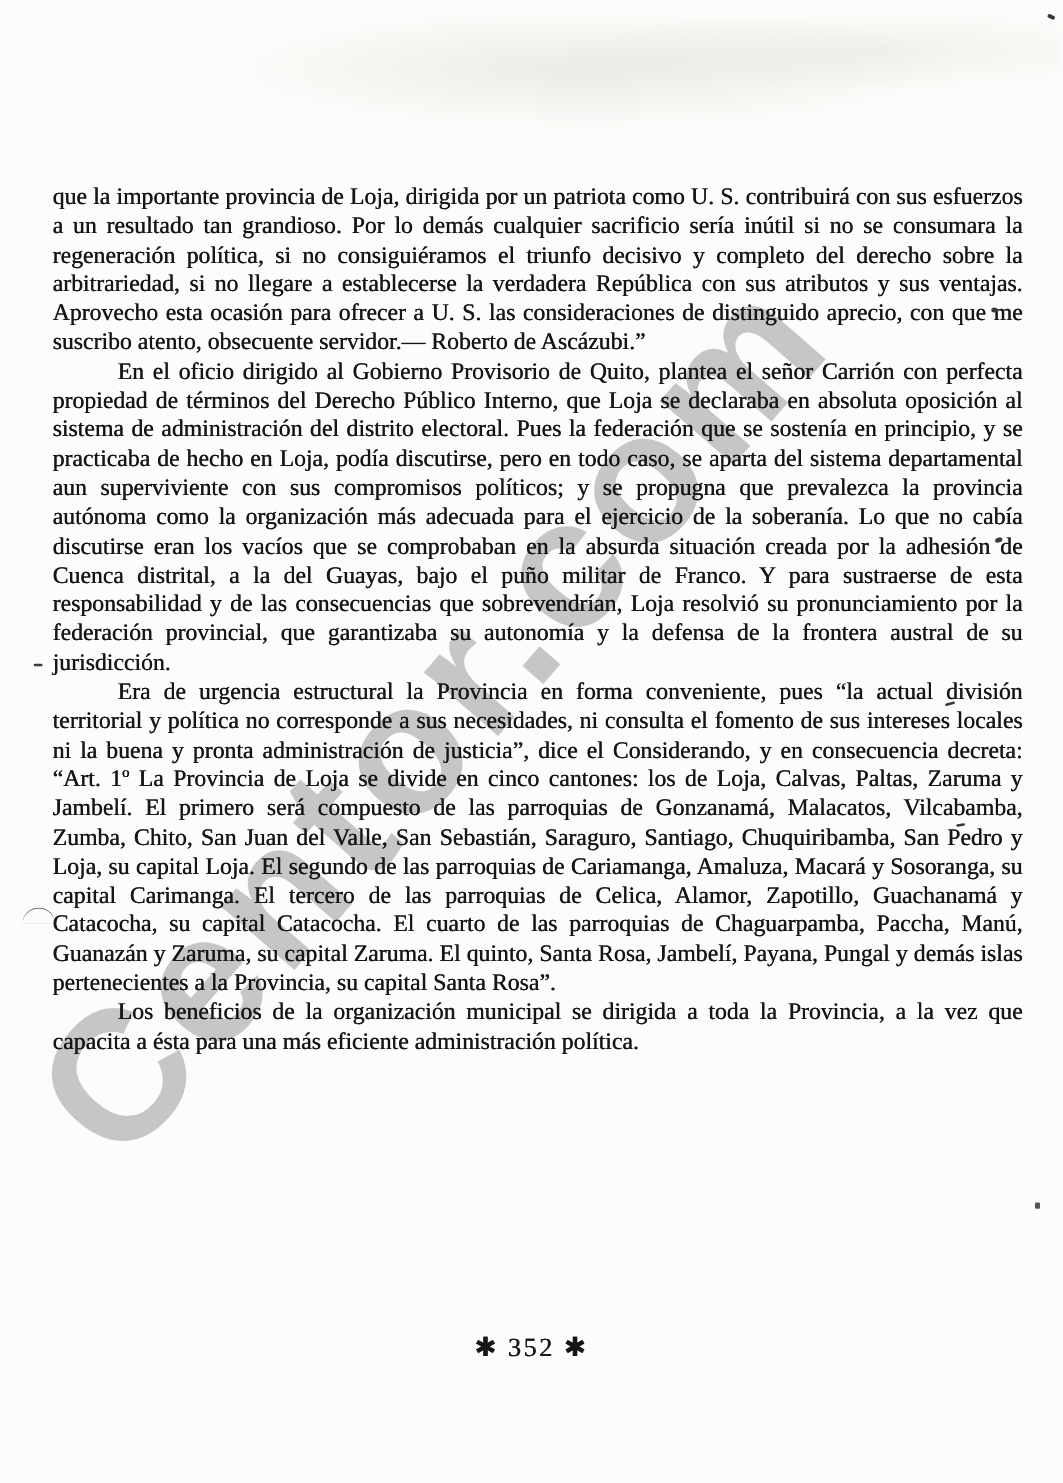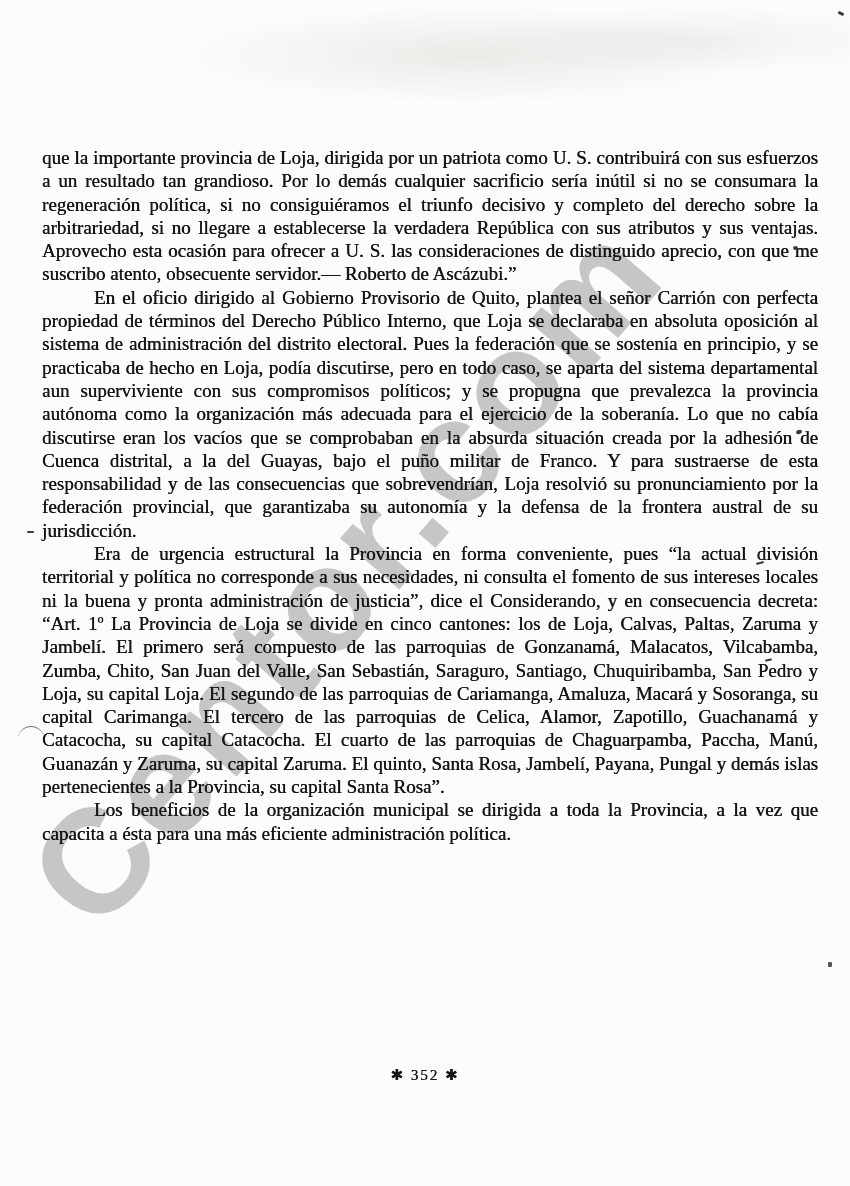--- a/index.html
+++ b/index.html
@@ -50,21 +50,21 @@
   }
   #text-block p { margin: 0; }
   #text-block p.indent { text-indent: 52px; }
   #page-number {
     position: absolute;
     z-index: 2;
     left: 0;
     top: 1066px;
     width: 850px;
     text-align: center;
-    font-size: 15px;
+    font-size: 21px;
     letter-spacing: 2px;
     color: #161616;
     text-shadow: 0.35px 0 0 currentColor;
   }
   
   .speck {
     position: absolute;
     z-index: 3;
     background: #3a3a3a;
     border-radius: 1px;

